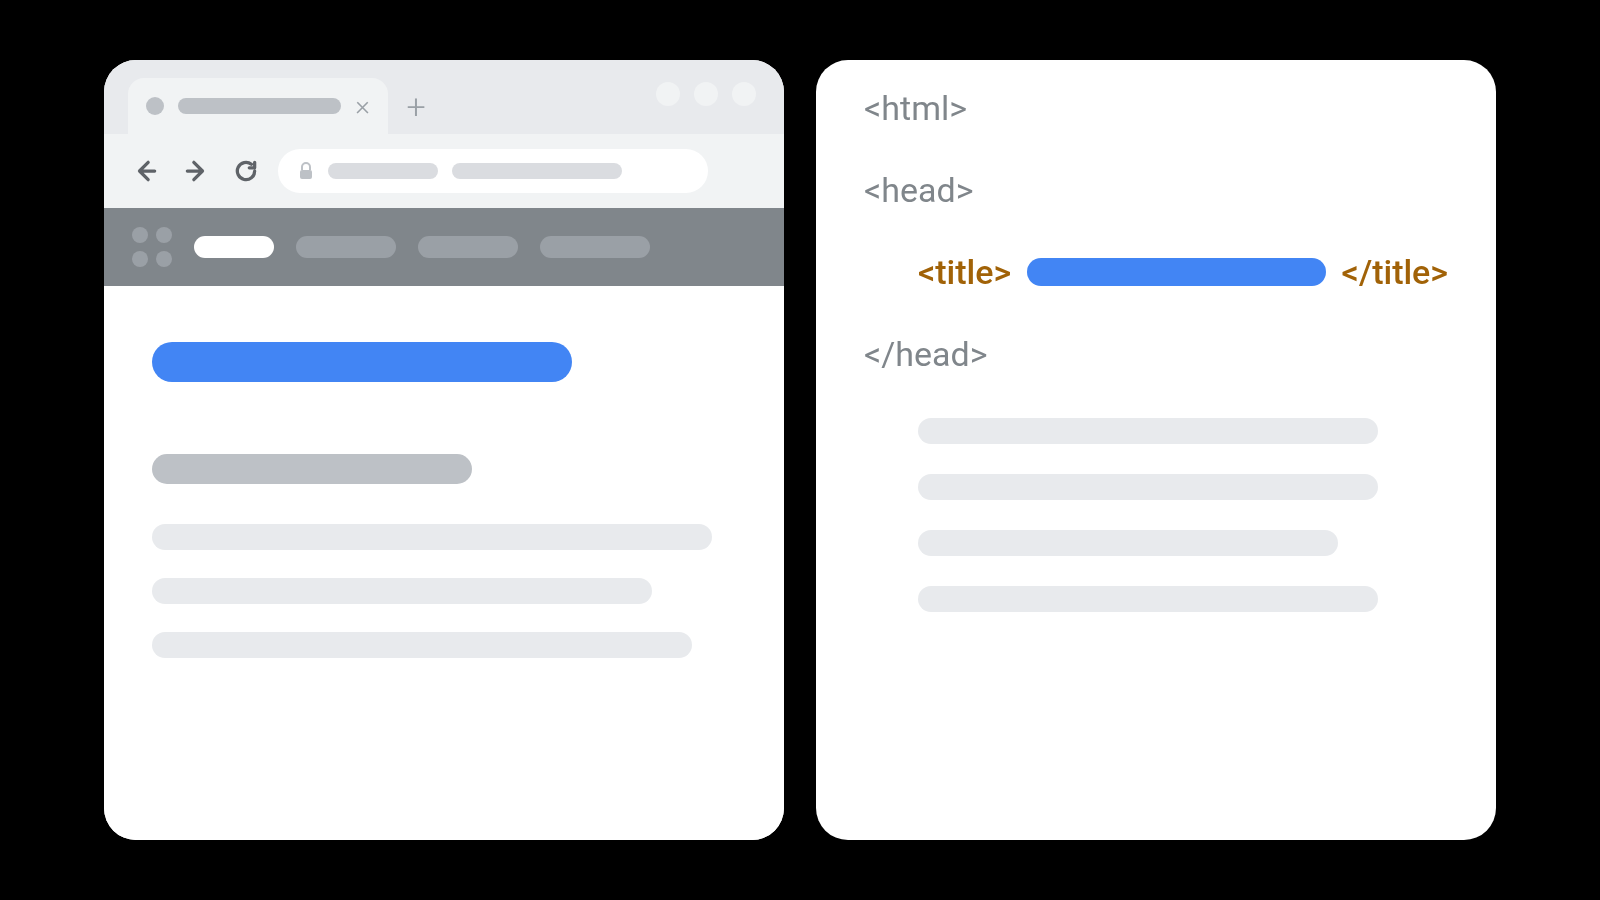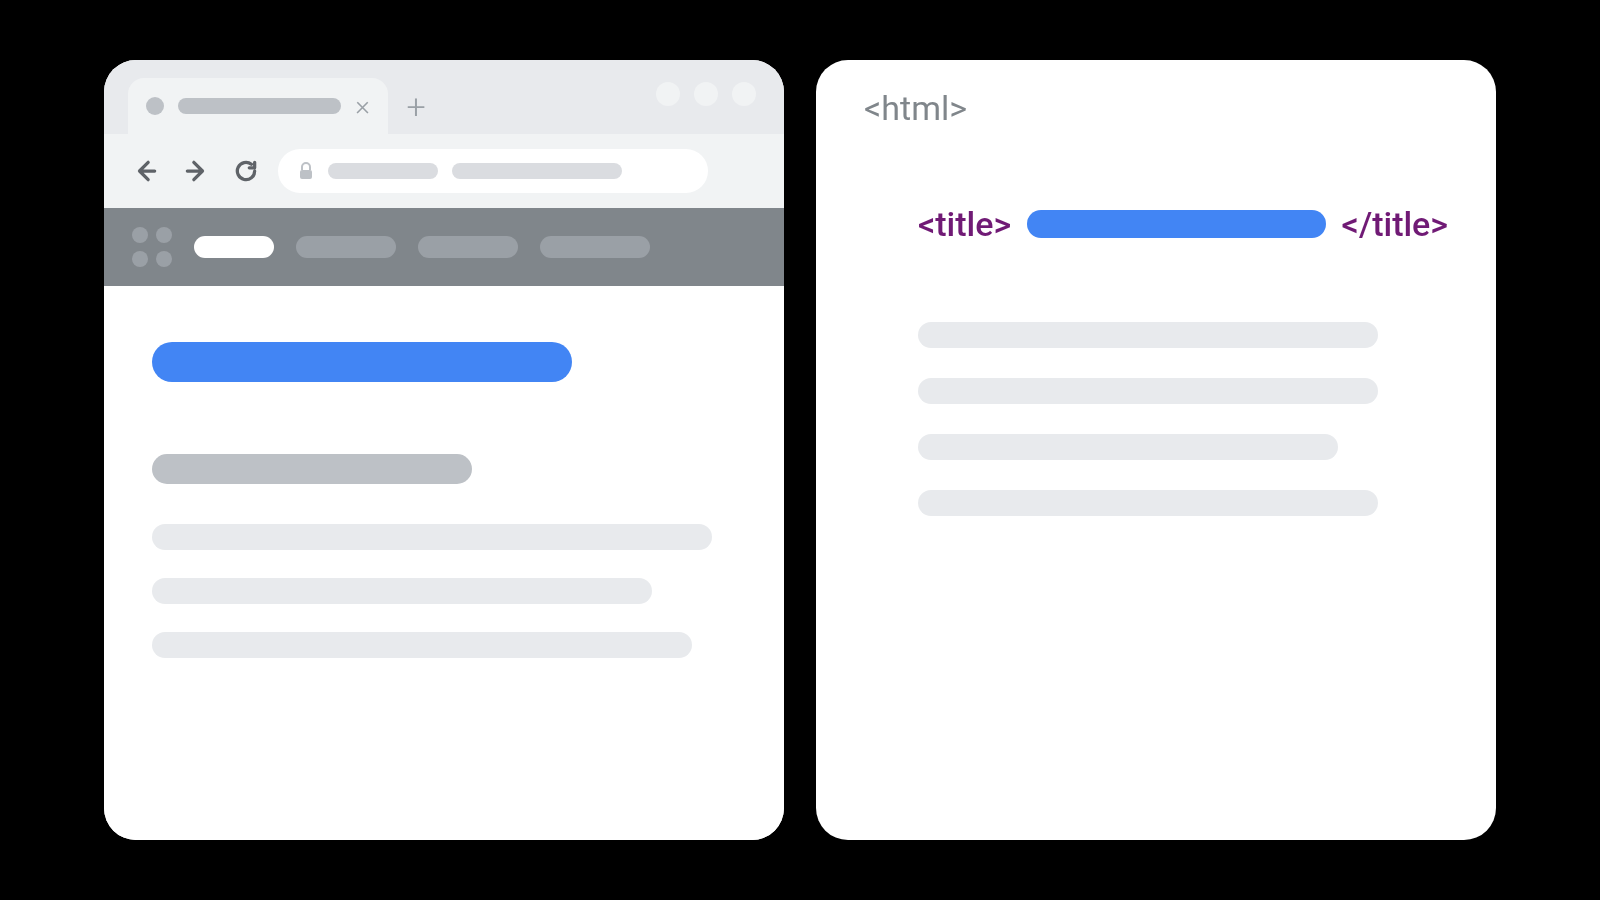--- a/index.html
+++ b/index.html
@@ -144,21 +144,21 @@
     padding: 24px 48px;
     font-family: Roboto, Arial, sans-serif;
     font-size: 34px;
     color: #80868b;
     display: flex;
     flex-direction: column;
   }
   .code .row { display: flex; align-items: center; min-height: 48px; }
   .code .gap-lg { height: 34px; }
   .code .indent1 { padding-left: 54px; }
-  .code .blue { color: #701a75; font-weight: 500; }
+  .code .blue { color: #a16207; font-weight: 500; }
   .code .title-chip {
     height: 28px; width: 300px; border-radius: 14px; background: #4285f4;
     margin: 0 16px;
   }
   .code .body-lines { padding-left: 54px; margin-top: 40px; margin-bottom: 40px; }
   .code .body-lines .cline {
     height: 26px; border-radius: 13px; background: #e8eaed; margin-bottom: 30px;
   }
   .code .body-lines .c1 { width: 460px; }
   .code .body-lines .c2 { width: 460px; }
@@ -231,29 +231,35 @@
     <div class="line w3"></div>
   </div>
 </div>
 
 <div class="panel code">
   <div class="row">
     <span>&lt;html&gt;</span>
   </div>
   <div class="gap-lg"></div>
 
+  <div class="row">
+    <span>&lt;head&gt;</span>
+  </div>
   <div class="gap-lg"></div>
 
   <div class="row indent1">
     <span class="blue">&lt;title&gt;</span>
     <span class="title-chip"></span>
     <span class="blue">&lt;/title&gt;</span>
   </div>
   <div class="gap-lg"></div>
 
+  <div class="row">
+    <span>&lt;/head&gt;</span>
+  </div>
 
   <div class="body-lines">
     <div class="cline c1"></div>
     <div class="cline c2"></div>
     <div class="cline c3"></div>
     <div class="cline c4"></div>
   </div>
 
 </div>
 

